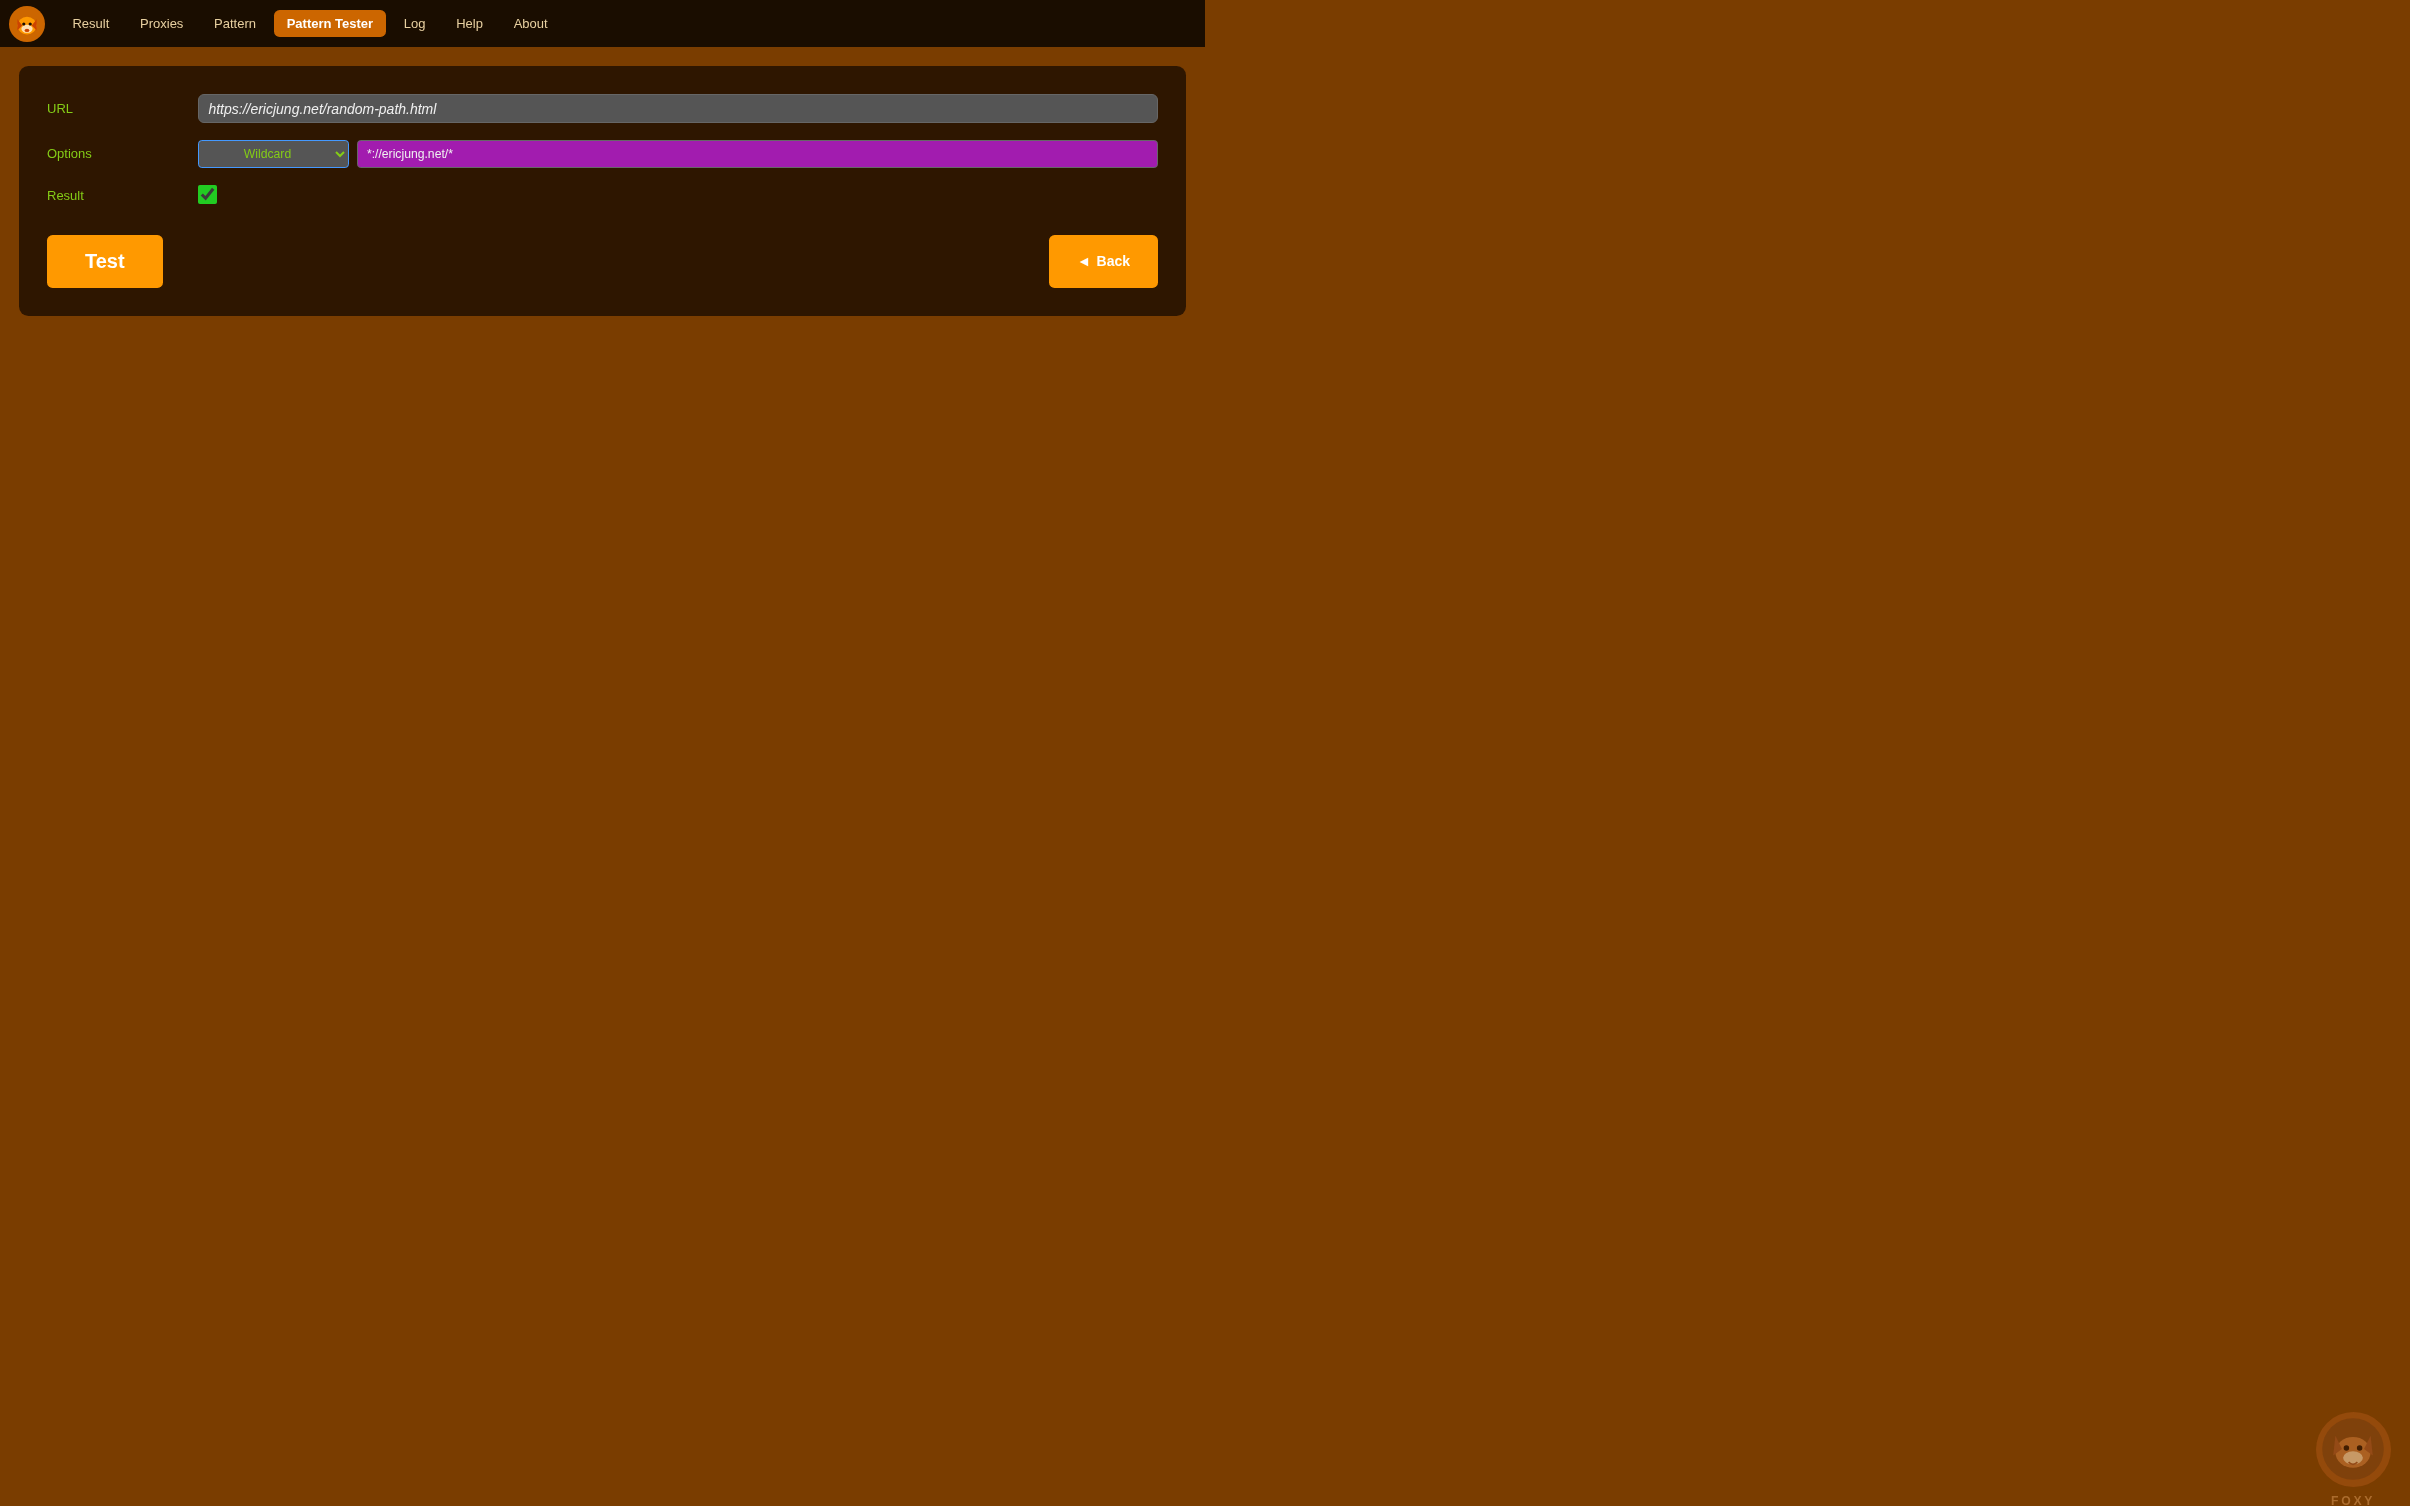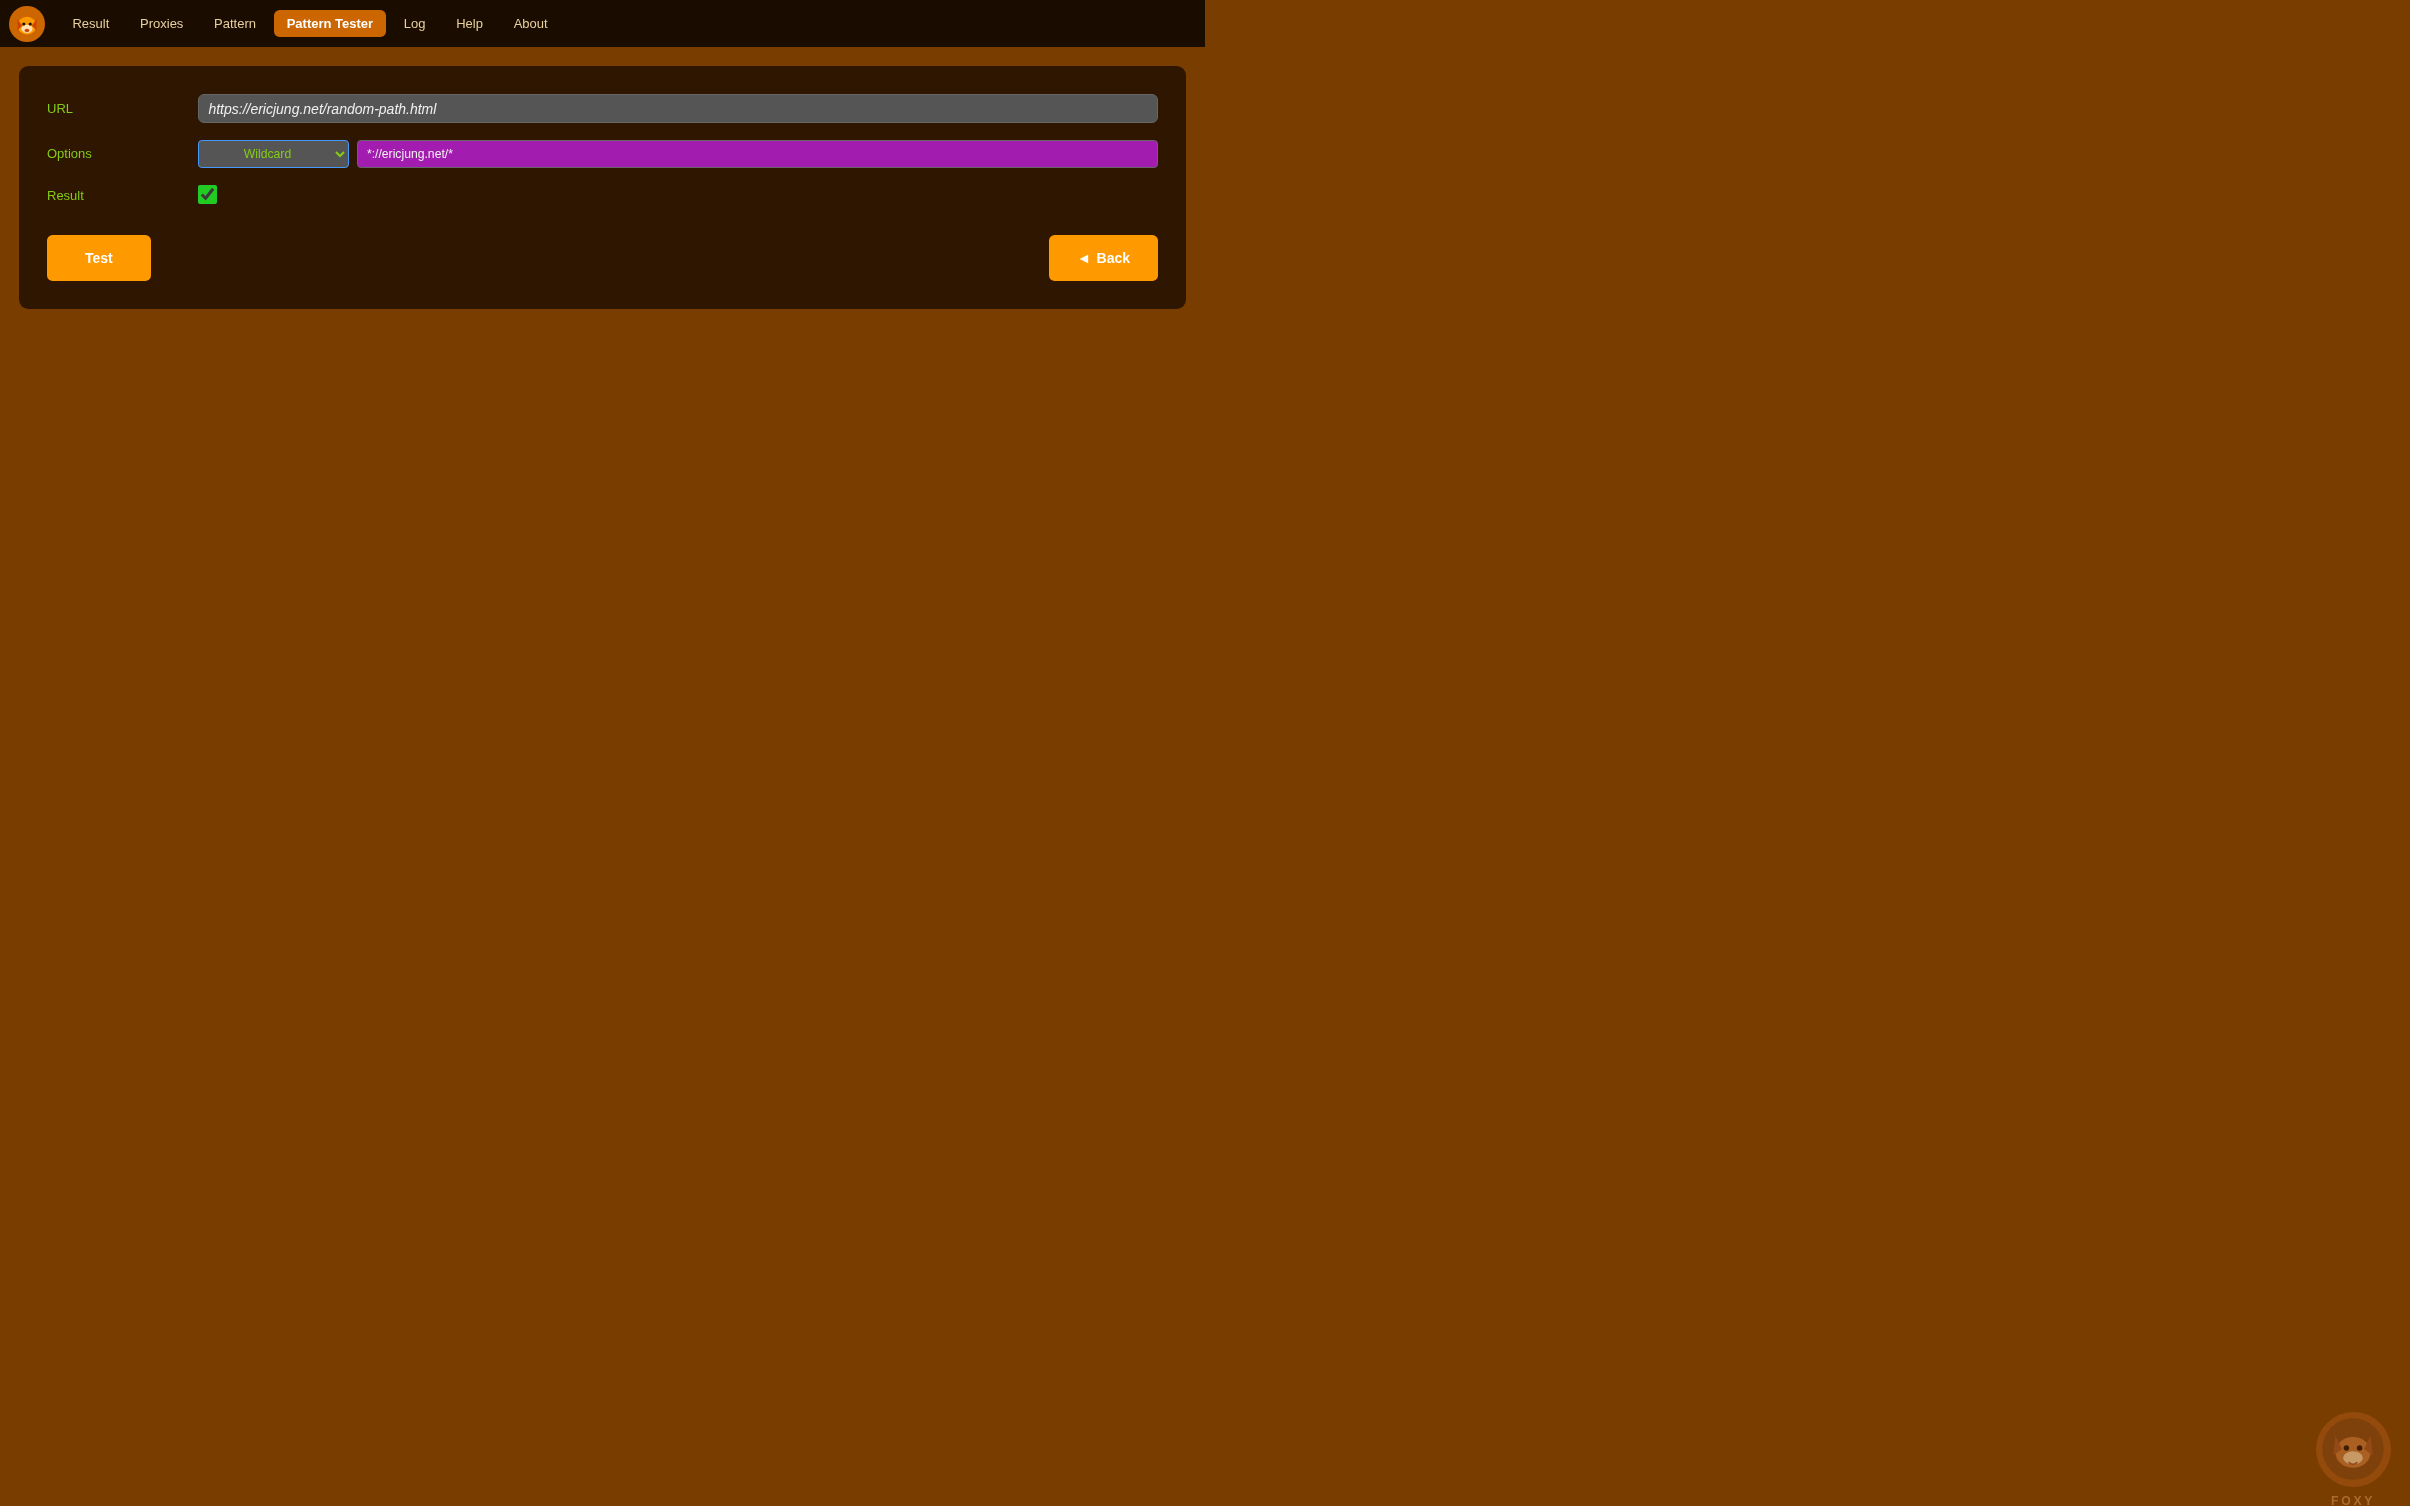--- a/index.html
+++ b/index.html
@@ -155,21 +155,21 @@
       justify-content: space-between;
       margin-top: 28px;
     }
 
     .btn-test {
       background-color: #ff9900;
       color: #fff;
       border: none;
       border-radius: 5.6px;
       padding: 15px 38px;
-      font-size: 14px;
+      font-size: 20px;
       font-weight: bold;
       cursor: pointer;
     }
 
     .btn-back {
       background-color: #ff9900;
       color: #fff;
       border: none;
       border-radius: 5.6px;
       padding: 9.4px 28px;

